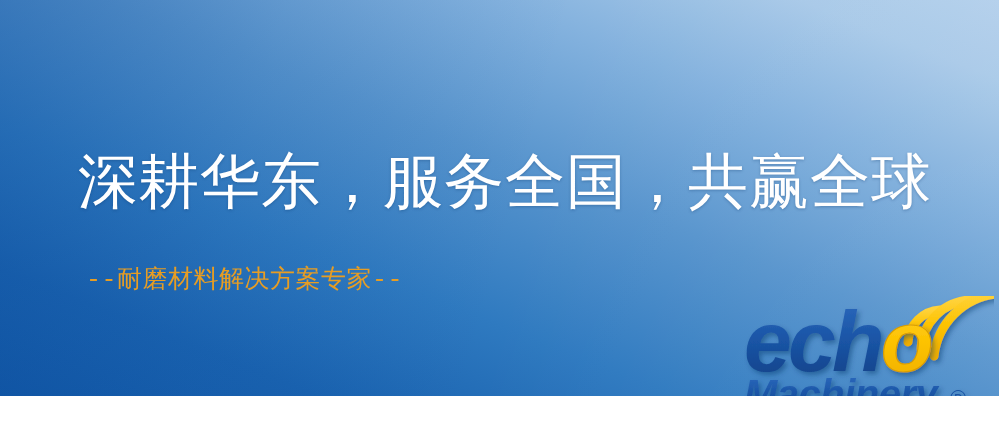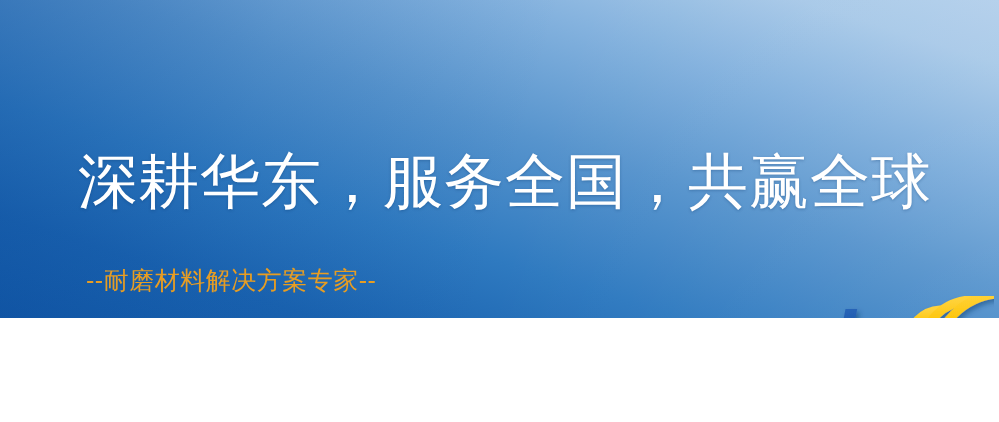--- a/index.html
+++ b/index.html
@@ -5,21 +5,21 @@
 <style>
   html, body {
     margin: 0;
     padding: 0;
     background: #ffffff;
   }
 
   #banner {
     position: relative;
     width: 999px;
-    height: 318px;
+    height: 396px;
     overflow: hidden;
     font-family: "Liberation Sans", sans-serif;
     
     background:
       linear-gradient(to top right,
         #1259a8 0%,
         #1a63b0 16%,
         #2f7ac0 34%,
         #5794cd 55%,
         #84b2de 75%,
@@ -54,21 +54,21 @@
     white-space: nowrap;
     text-shadow: 0 1px 3px rgba(8,46,95,0.30);
   }
 
   
   #subtitle {
     position: absolute;
     left: 86px;
     top: 268px;
     margin: 0;
-    font-family: Liberation Sans, sans-serif;
+    font-family: Liberation Mono, monospace;
     font-size: 25px;
     line-height: 1.0;
     font-weight: 400;
     letter-spacing: 0.5px;
     color: #e79d23;
     white-space: nowrap;
   }
 
   
   #logo {

